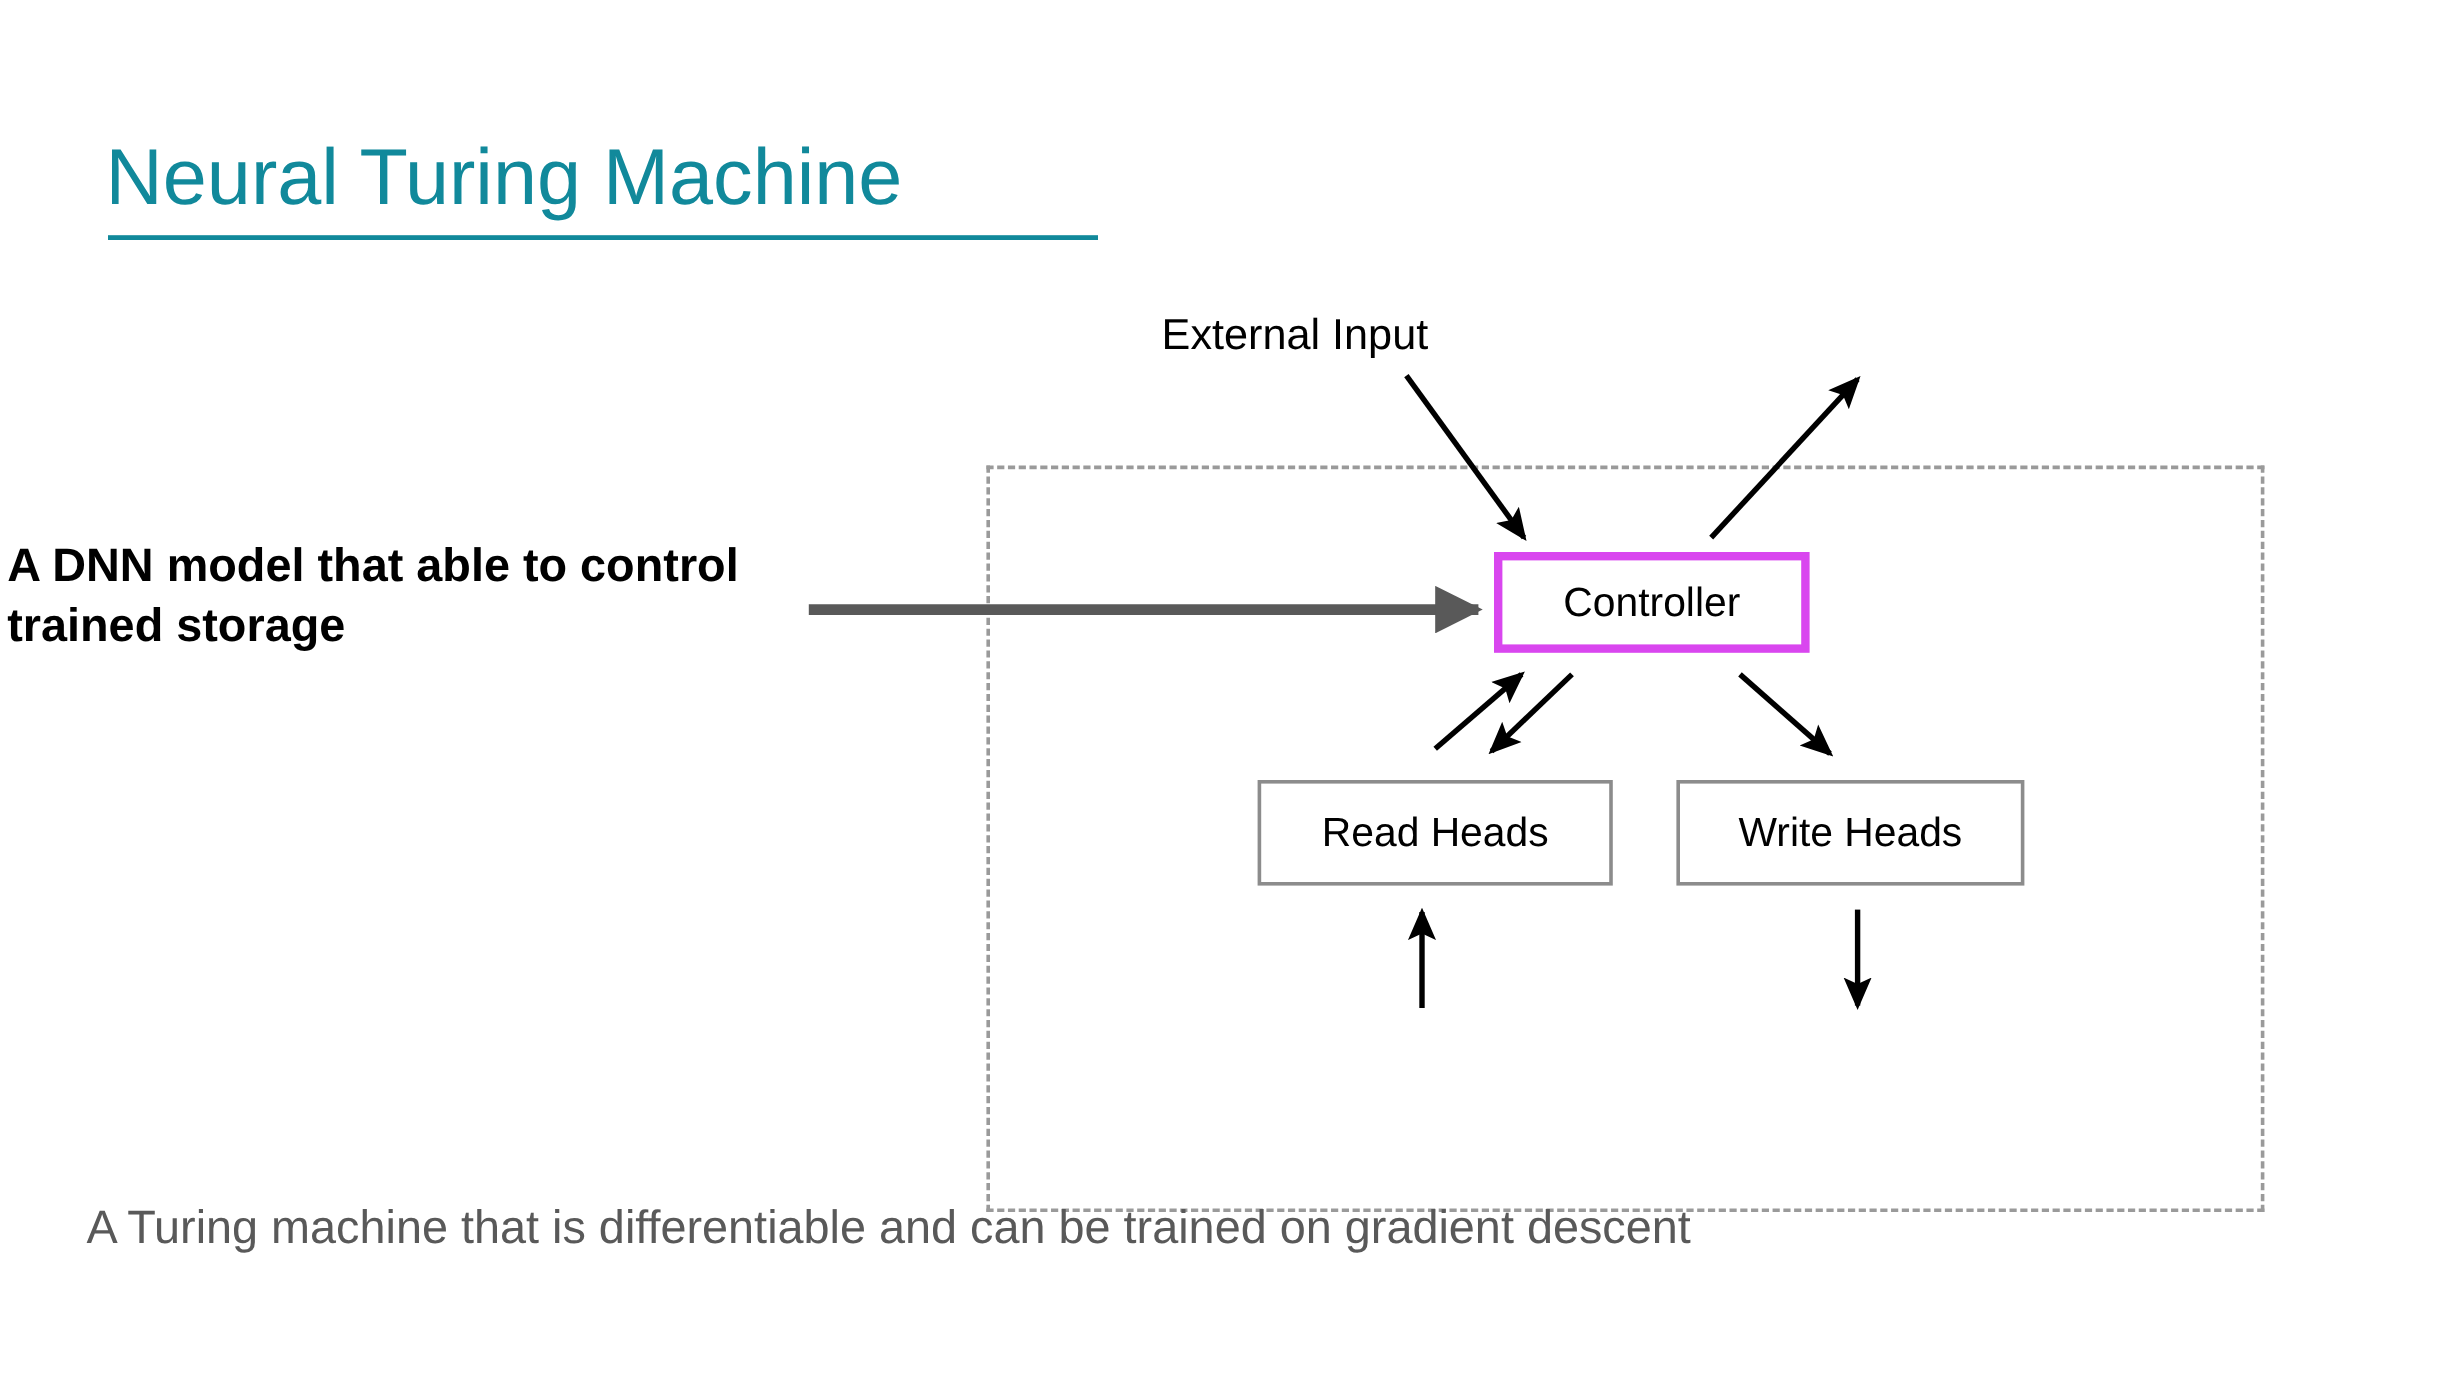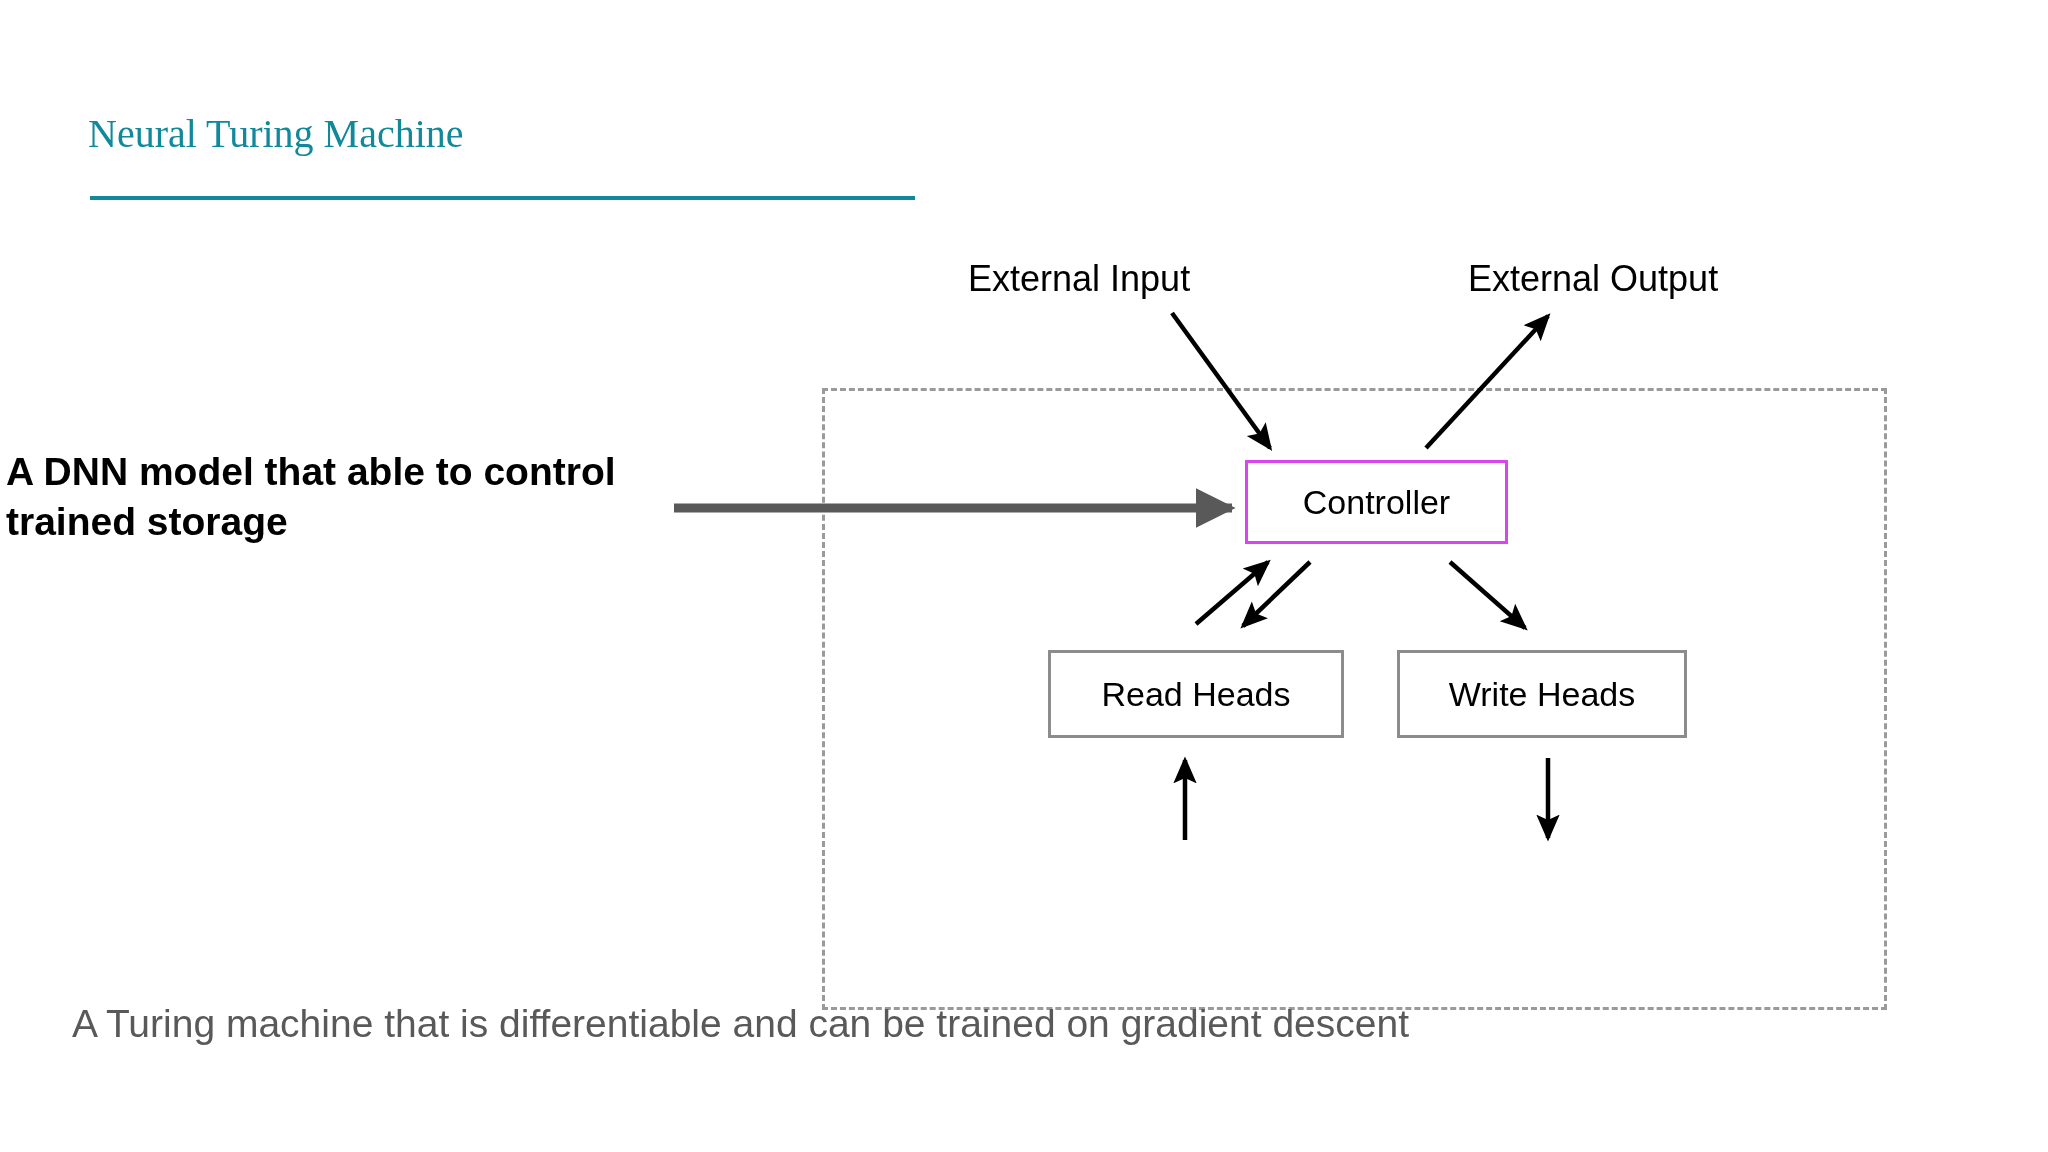--- a/index.html
+++ b/index.html
@@ -14,26 +14,25 @@
     overflow: hidden;
     font-family: "Liberation Sans", sans-serif;
     -webkit-font-smoothing: antialiased;
   }
 
   
   #slide-title {
     position: absolute;
     left: 88px;
     top: 114px;
-    font-size: 40px;
+    font-size: 66px;
     line-height: 1.0;
     color: #11899b;
     letter-spacing: 0px;
     white-space: nowrap;
-    font-family: Liberation Serif, serif;
   }
   #slide-title-underline {
     position: absolute;
     left: 90px;
     top: 196px;
     width: 825px;
     height: 4px;
     background: #11899b;
   }
 
@@ -87,21 +86,21 @@
     align-items: center;
     justify-content: center;
     color: #000000;
     font-size: 34px;
   }
   #controller-box {
     left: 1245px;
     top: 460px;
     width: 263px;
     height: 84px;
-    border: 3px solid #d946ef;
+    border: 7px solid #d946ef;
   }
   #controller-box .node-label { font-size: 34px; }
 
   #read-heads-box {
     left: 1048px;
     top: 650px;
     width: 296px;
     height: 88px;
     border: 3px solid #8c8c8c;
   }
@@ -145,21 +144,20 @@
 <div id="slide-title-underline"></div>
 
 <div id="callout-text">A DNN model that able to control trained storage</div>
 
 <div id="diagram">
 
   <div id="dashed-container"></div>
 
   <div class="ext-label" id="external-input-label">External Input</div>
 
-  <div class="ext-label" id="external-output-label">External Output</div>
 
   <div class="node-box" id="controller-box">
     <span class="node-label">Controller</span>
   </div>
 
   <div class="node-box" id="write-heads-box">
     <span class="node-label">Write Heads</span>
   </div>
 
   <div class="node-box" id="read-heads-box">

